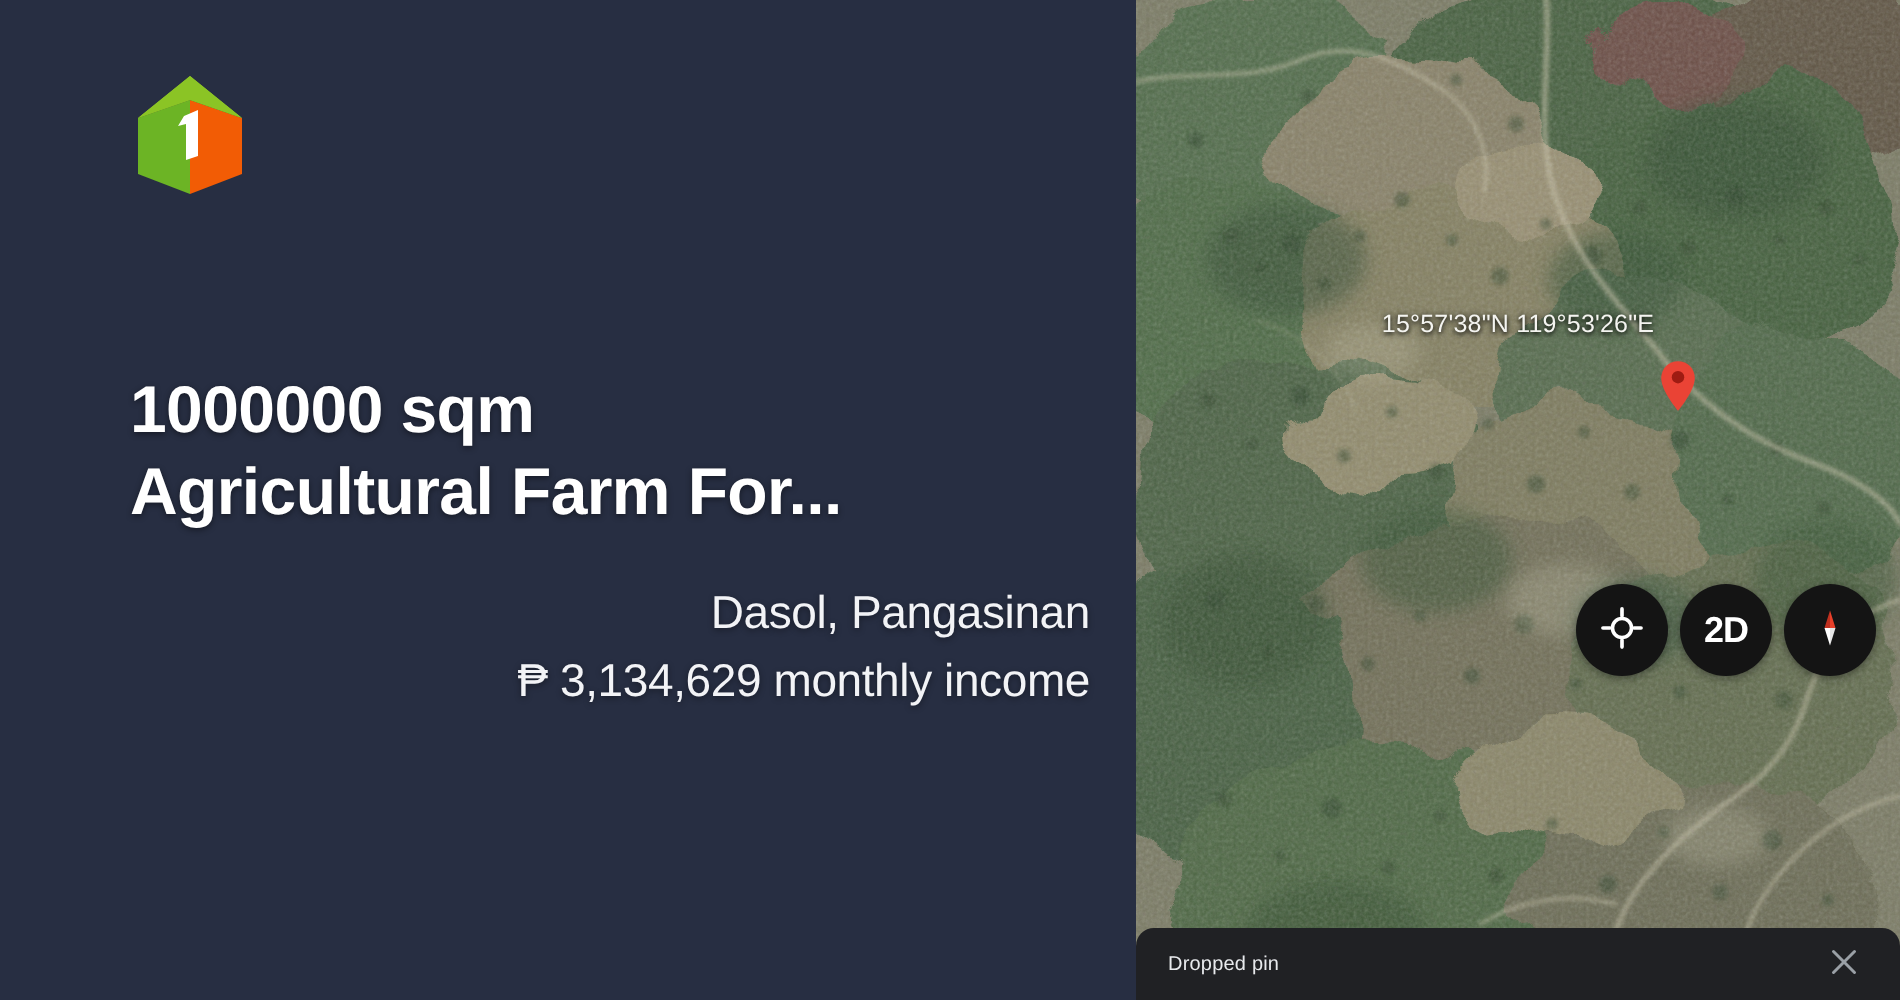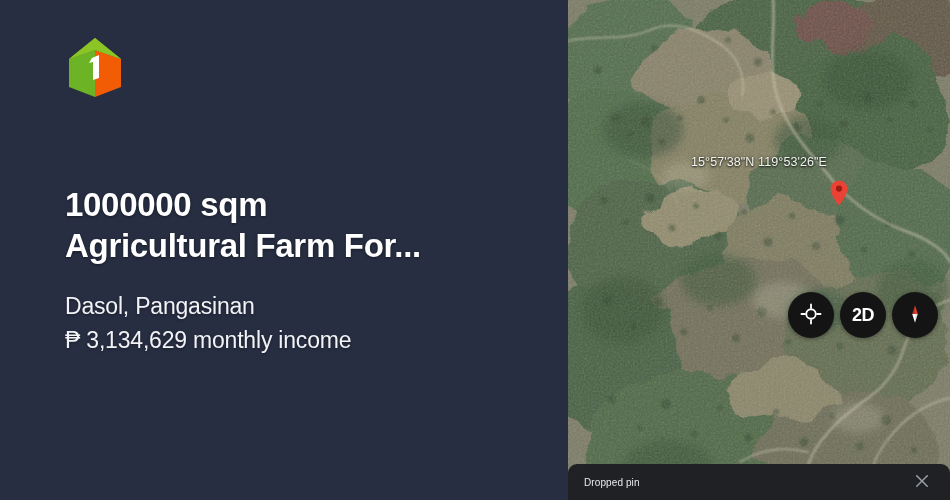--- a/index.html
+++ b/index.html
@@ -44,20 +44,21 @@
   }
   .sub-lines { margin-top: 23px; }
   .sub-line {
     color: #f2f3f6;
     font-size: 23px;
     line-height: 34px;
     font-weight: 400;
     letter-spacing: -0.2px;
     text-shadow: 0 1px 3px rgba(0,0,0,0.4);
     white-space: nowrap;
+    text-align: right;
   }
 
   
   .map-panel {
     position: relative;
     width: 382px; height: 500px;
     flex: 0 0 382px;
     overflow: hidden;
     background: #5d6a50;
   }

